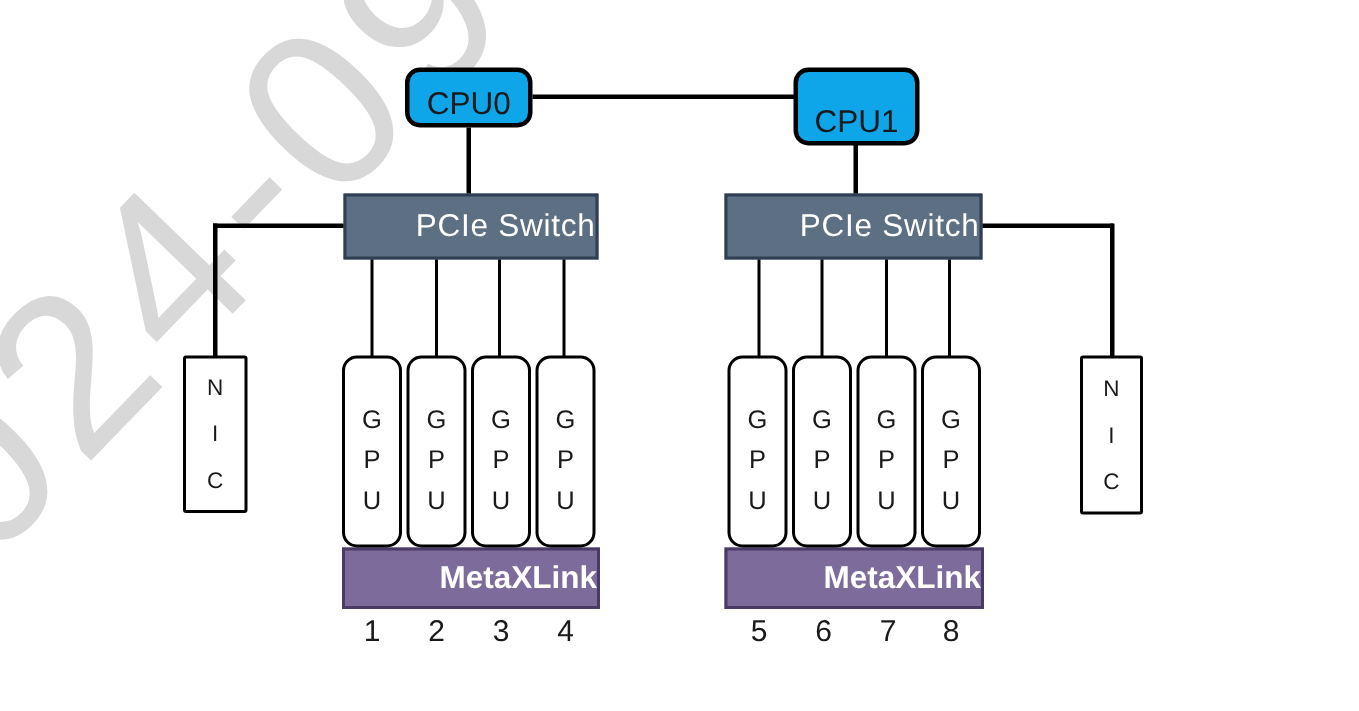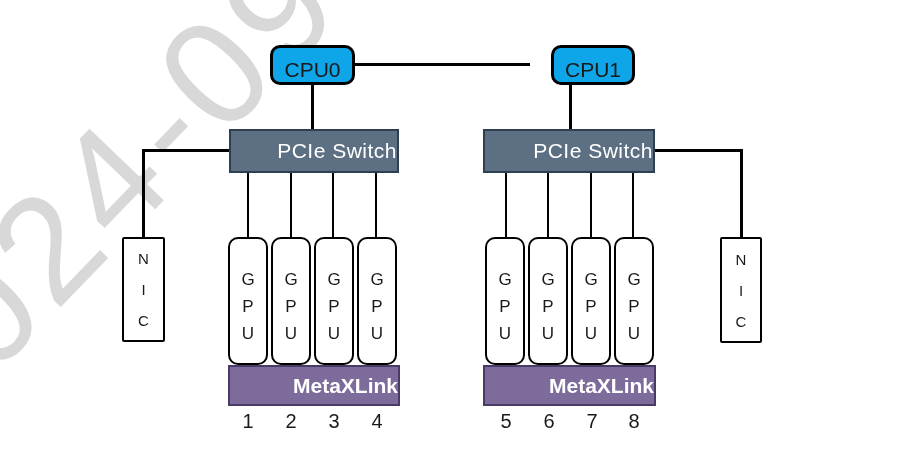--- a/index.html
+++ b/index.html
@@ -78,21 +78,21 @@
   <div class="line" style="left:332px;top:172px;width:2px;height:66px"></div>
   <div class="line" style="left:375px;top:172px;width:2px;height:66px"></div>
   <div class="line" style="left:505px;top:172px;width:2px;height:66px"></div>
   <div class="line" style="left:547px;top:172px;width:2px;height:66px"></div>
   <div class="line" style="left:590px;top:172px;width:2px;height:66px"></div>
   <div class="line" style="left:632px;top:172px;width:2px;height:66px"></div>
 
   <div class="node" style="left:270px;top:45px;width:85px;height:40px">
     <span>CPU0</span>
   </div>
-  <div class="node" style="left:551px;top:45px;width:84px;height:40px">
+  <div class="node" style="left:529px;top:45px;width:84px;height:52px">
     <span>CPU1</span>
   </div>
 
   <div class="switch" style="left:229px;top:129px;width:170px;height:44px">
     <span>PCIe Switch</span>
   </div>
   <div class="switch" style="left:483px;top:129px;width:172px;height:44px">
     <span>PCIe Switch</span>
   </div>
 

